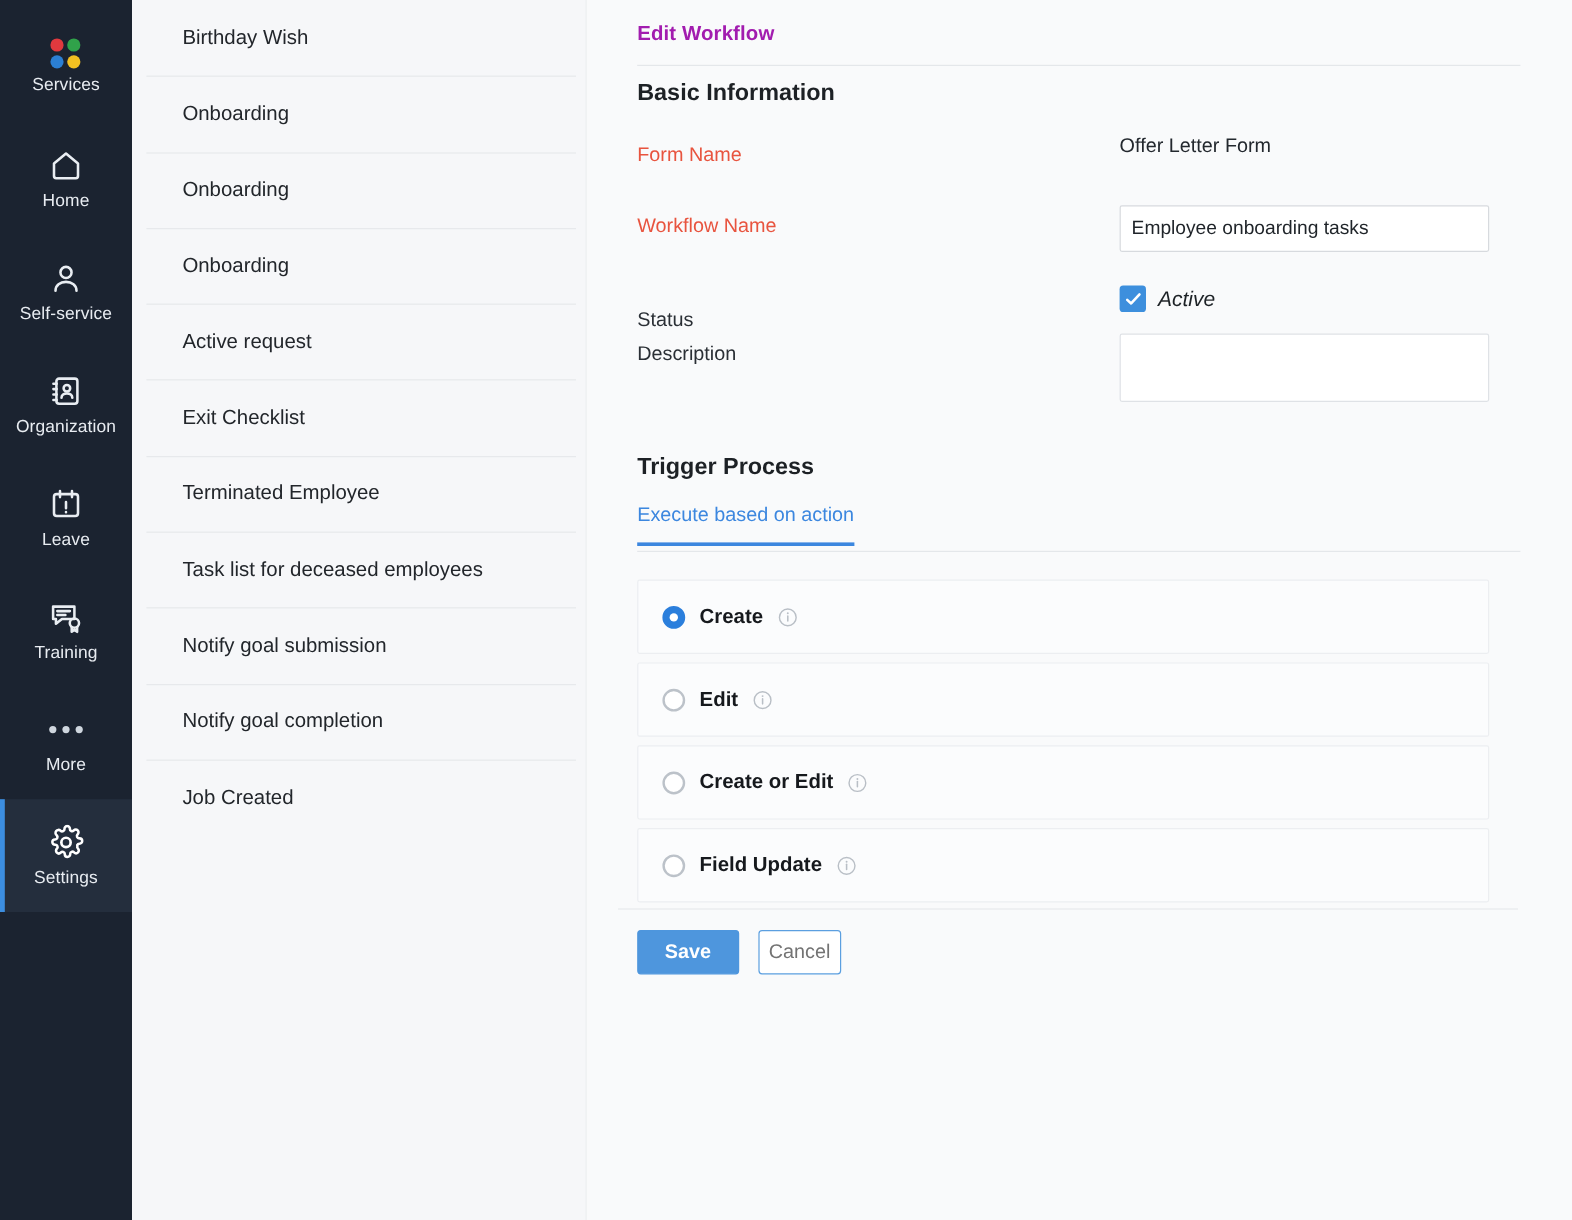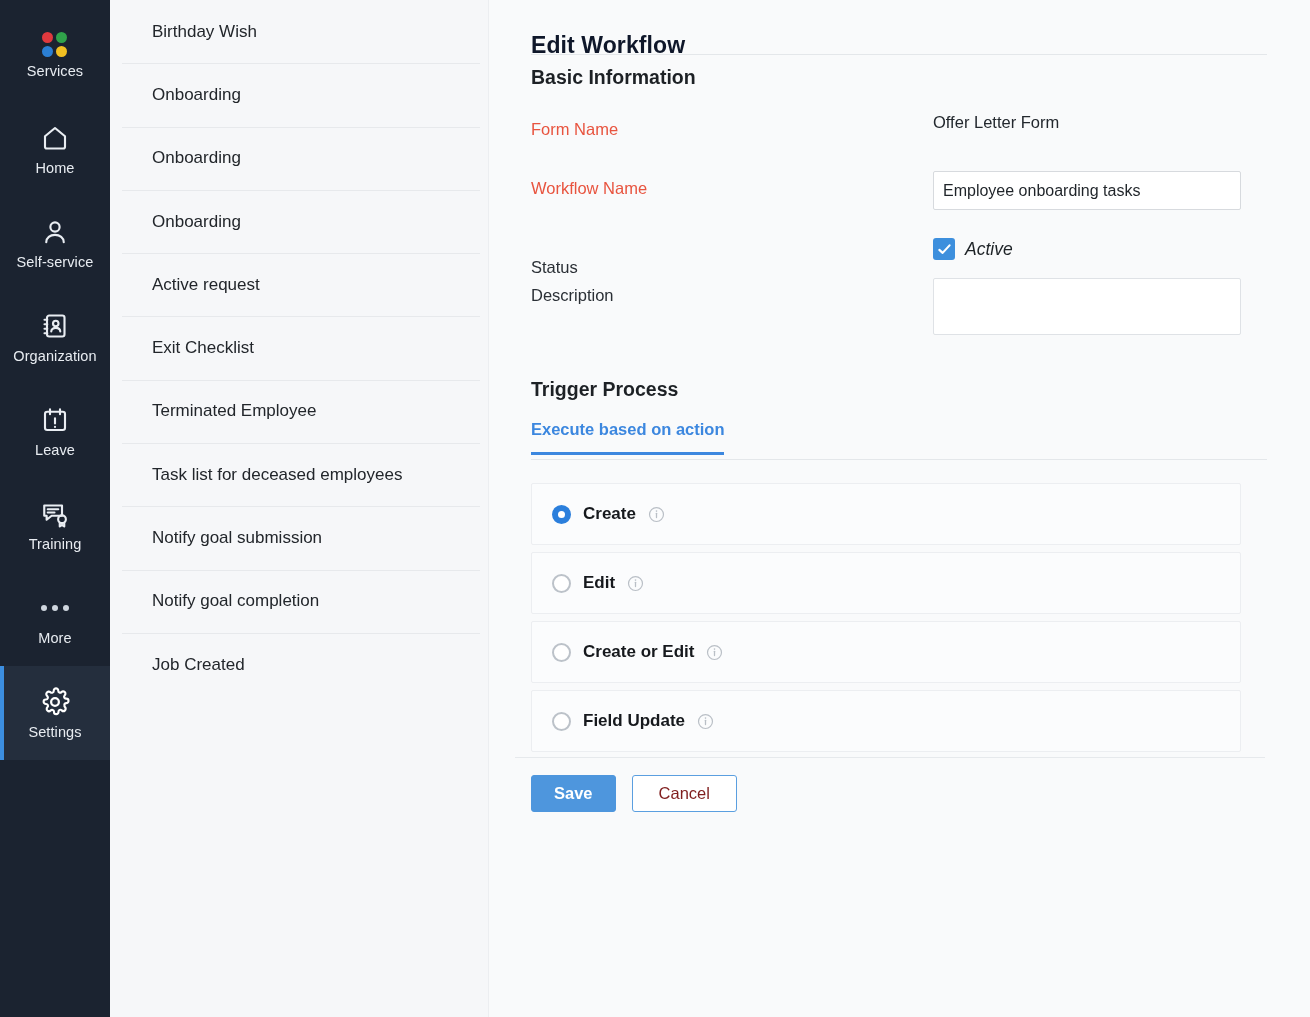--- a/index.html
+++ b/index.html
@@ -83,22 +83,22 @@
 
   
   .detail {
     flex: 1 1 auto;
     height: 1017px;
     background: #f9fafb;
     position: relative;
     overflow: hidden;
   }
   .detail-title {
-    position: absolute; left: 42px; top: 32px;
-    font-size: 23px; font-weight: bold; color: #0f172a;
+    position: absolute; left: 42px; top: 18px;
+    font-size: 17px; font-weight: bold; color: #a21caf;
     letter-spacing: .1px;
   }
   .hr-top {
     position: absolute; left: 42px; top: 54px; width: 736px;
     height: 1px; background: #e4e7ea;
   }
   .section-title {
     position: absolute; font-size: 19.5px; font-weight: bold; color: #1d2125;
   }
   .basic-title { left: 42px; top: 66px; }
@@ -157,21 +157,20 @@
   .tabs {
     position: absolute; left: 42px; top: 420px; width: 736px;
     border-bottom: 1px solid #e4e7ea;
     height: 40px;
   }
   .tab {
     display: inline-block;
     font-size: 16.5px; color: #3c87df;
     padding-bottom: 13px;
     cursor: pointer;
-    font-weight: bold;
   }
   .tab.active { border-bottom: 3px solid #3c87df; }
 
   
   .opt-list { position: absolute; left: 42px; top: 483px; width: 710px; }
   .opt {
     height: 62px; margin-bottom: 7px;
     border: 1px solid #eceef1;
     background: #fbfcfd;
     display: flex; align-items: center;
@@ -203,22 +202,22 @@
     font-family: "Liberation Sans", sans-serif;
     font-size: 16.5px;
     height: 37px; border-radius: 3px;
     cursor: pointer;
   }
   .btn-save {
     background: #4e96dd; border: 1px solid #4e96dd; color: #fff;
     padding: 0 22px; font-weight: bold;
   }
   .btn-cancel {
-    background: #fff; border: 1px solid #5b9fe0; color: #7f1d1d;
-    padding: 0 26px;
+    background: #fff; border: 1px solid #5b9fe0; color: #737373;
+    padding: 0 8px;
   }
 </style>
 </head>
 <body>
 
 <div class="app">
 
   <nav class="rail" id="rail">
       <div class="rail-item">
         <span class="logo-dots">

